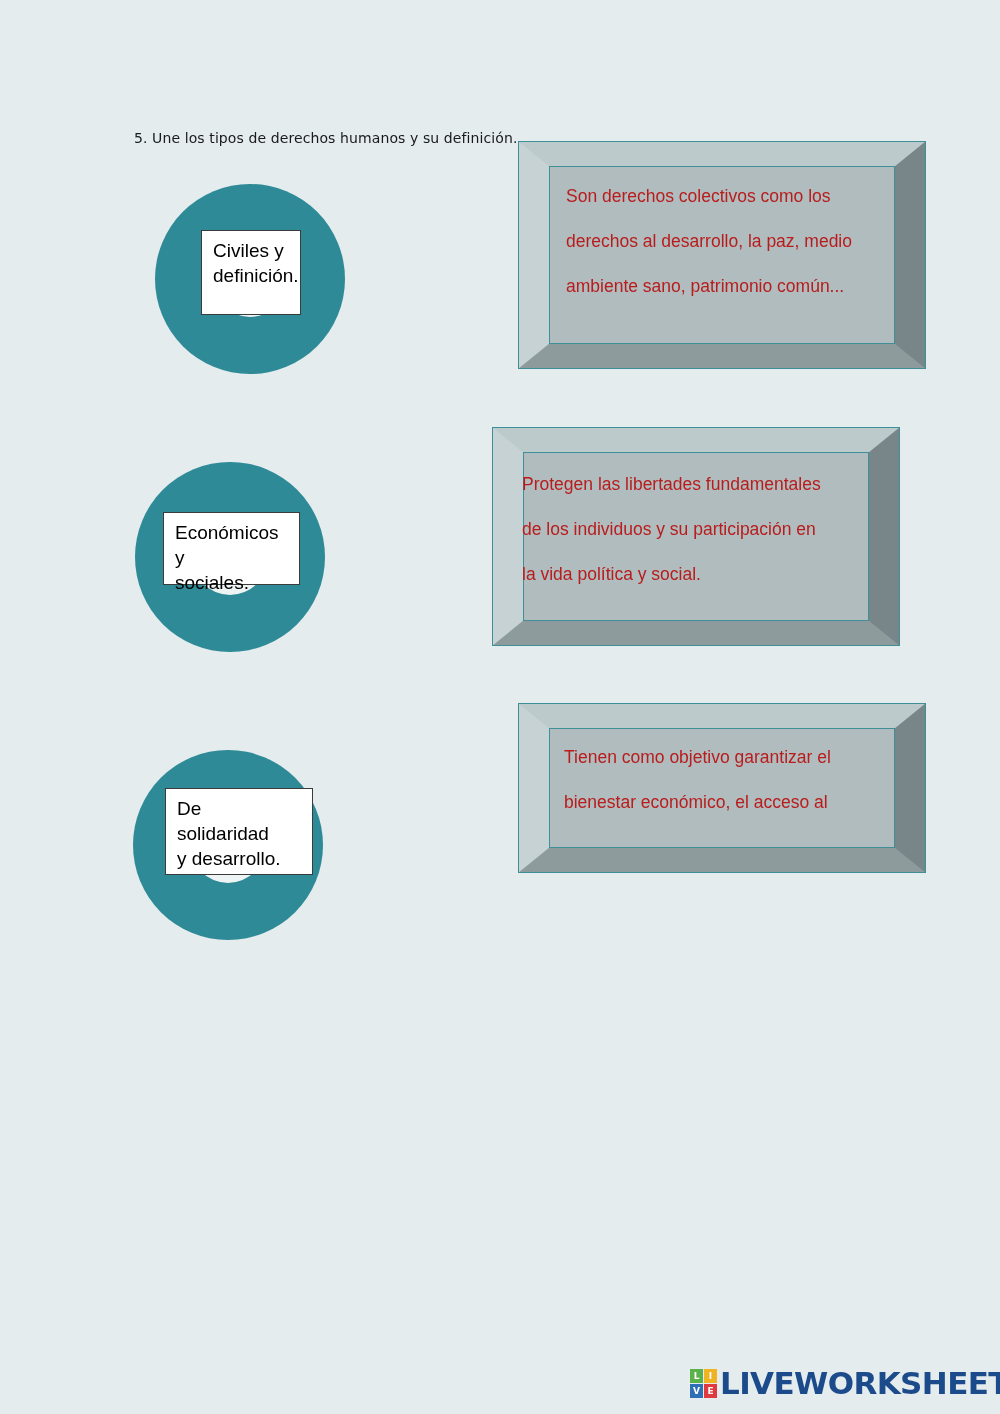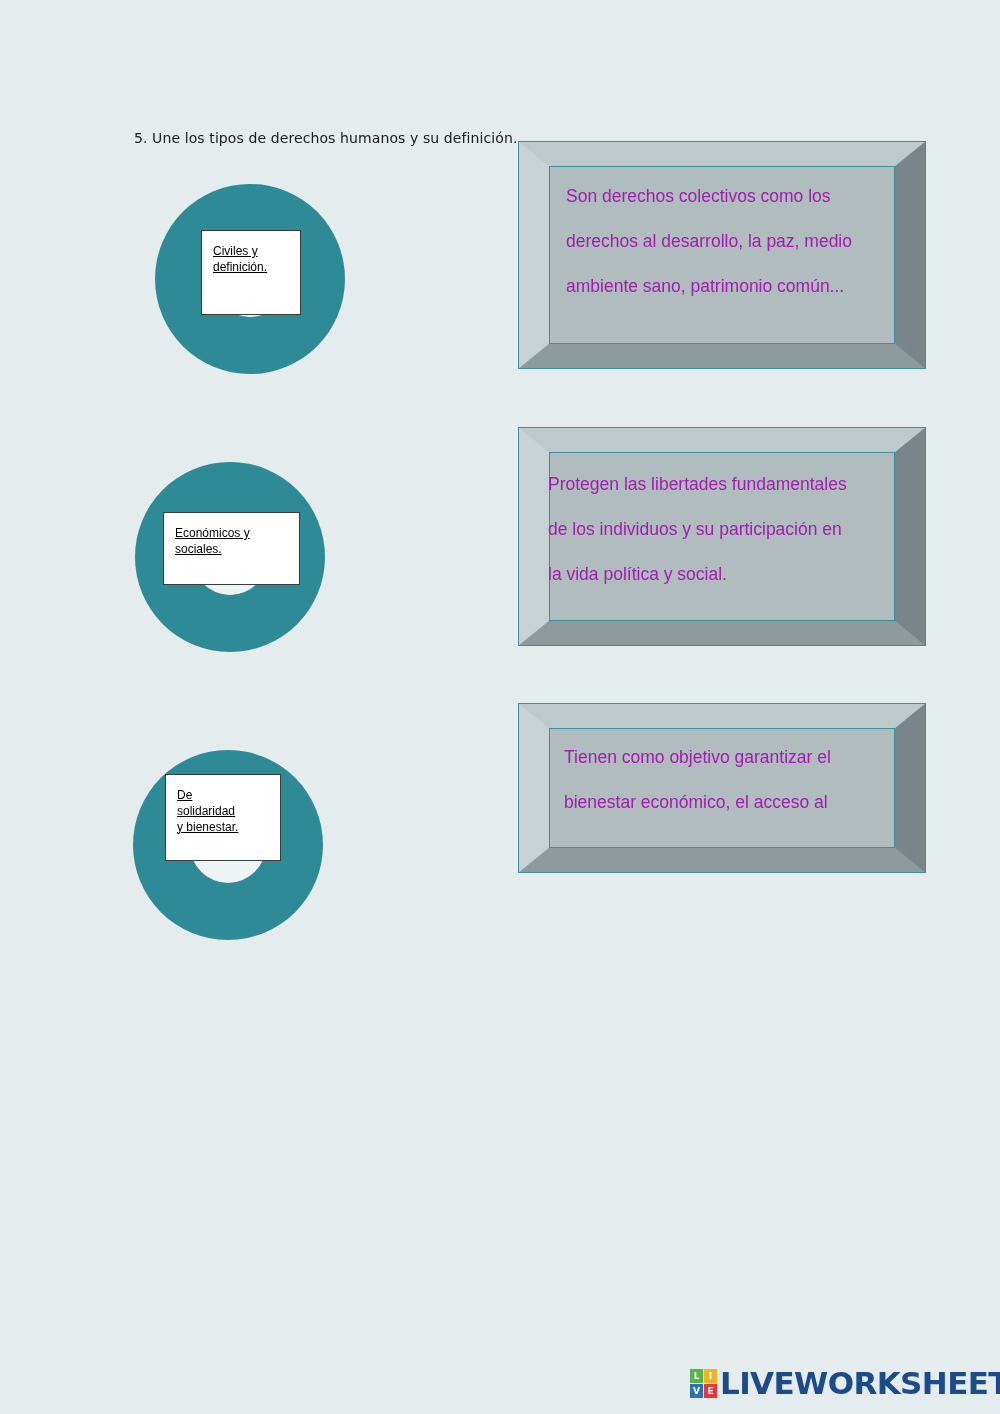--- a/index.html
+++ b/index.html
@@ -52,25 +52,24 @@
     height: 76px;
     border-radius: 50%;
     background: #eef3f4;
   }
   .circle-label {
     position: absolute;
     background: #ffffff;
     border: 1px solid #3b3b3b;
     box-sizing: border-box;
     font-family: "Liberation Sans", sans-serif;
-    font-size: 12px;
+    font-size: 19px;
     line-height: 1.32;
     color: #000000;
-    padding: 13px 9px 8px 11px;
-    text-decoration: underline;
+    padding: 7px 9px 8px 11px;
   }
 
   
   .def-frame {
     position: absolute;
     box-sizing: border-box;
   }
   .bevel {
     position: absolute;
     inset: 0;
@@ -92,21 +91,21 @@
     right: 31px;
     bottom: 25px;
     border: 1px solid #3f8f98;
     pointer-events: none;
   }
   .def-text {
     position: absolute;
     font-family: "Liberation Sans", sans-serif;
     font-size: 17.5px;
     line-height: 45px;
-    color: #a21caf;
+    color: #b91c1c;
     white-space: nowrap;
   }
 
   
   .lw-logo {
     position: absolute;
     left: 690px;
     top: 1368px;
     display: flex;
     align-items: center;
@@ -163,38 +162,38 @@
   <div class="circle-label" style="left:28px; top:50px; width:137px; height:73px;">
     <div>Económicos y</div>
     <div>sociales.</div>
   </div>
 </div>
 
 <div class="circle-wrap" style="left:133px; top:750px;">
   <div class="donut">
     <div class="donut-hole"></div>
   </div>
-  <div class="circle-label" style="left:32px; top:24px; width:116px; height:87px;">
+  <div class="circle-label" style="left:32px; top:38px; width:148px; height:87px;">
     <div>De</div>
     <div>solidaridad</div>
-    <div>y bienestar.</div>
+    <div>y desarrollo.</div>
   </div>
 </div>
 
 <div class="def-frame" style="left:518px; top:141px; width:408px; height:228px;">
   <div class="bevel"></div>
   <div class="bevel-inner-line"></div>
   <div class="def-text" style="left:48px; top:33px;">
     <div>Son derechos colectivos como los</div>
     <div>derechos al desarrollo, la paz, medio</div>
     <div>ambiente sano, patrimonio común...</div>
   </div>
 </div>
 
-<div class="def-frame" style="left:518px; top:427px; width:408px; height:219px;">
+<div class="def-frame" style="left:492px; top:427px; width:408px; height:219px;">
   <div class="bevel"></div>
   <div class="bevel-inner-line"></div>
   <div class="def-text" style="left:30px; top:35px;">
     <div>Protegen las libertades fundamentales</div>
     <div>de los individuos y su participación en</div>
     <div>la vida política y social.</div>
   </div>
 </div>
 
 <div class="def-frame" style="left:518px; top:703px; width:408px; height:170px;">

